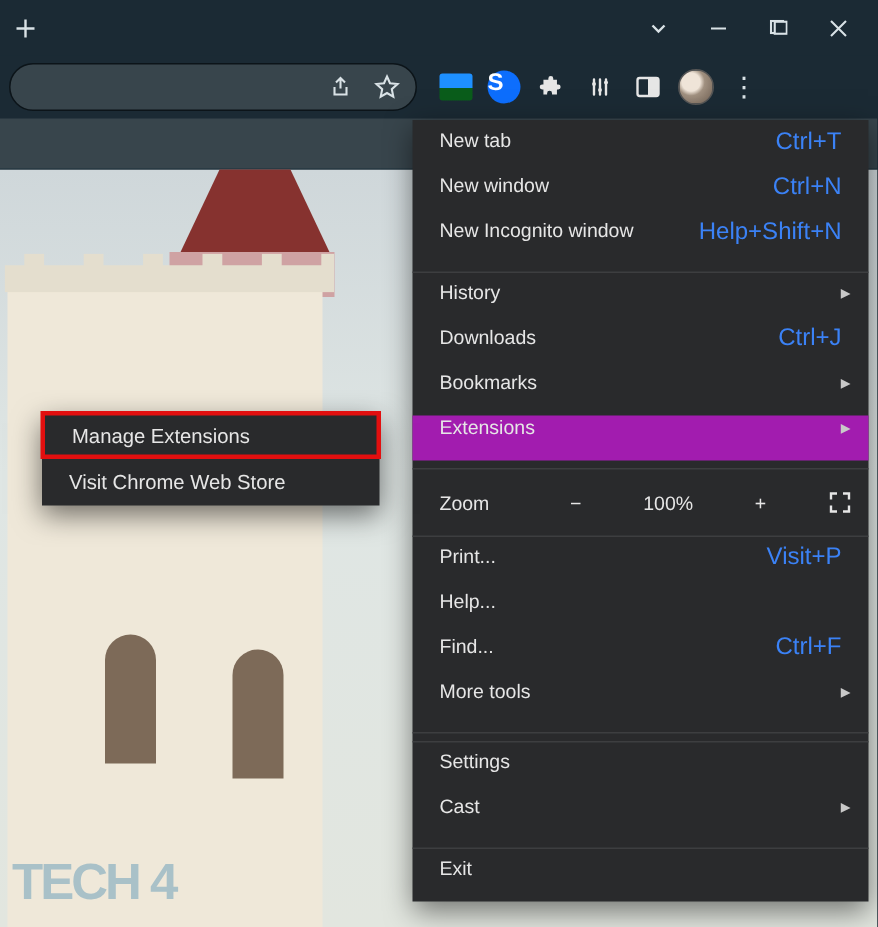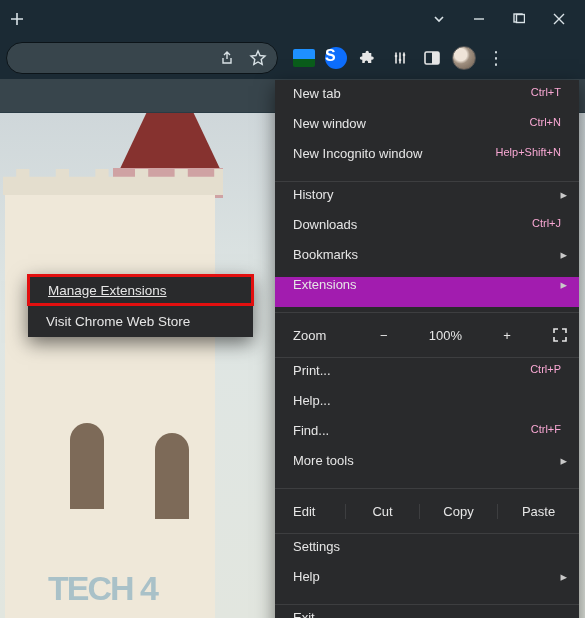--- a/index.html
+++ b/index.html
@@ -95,41 +95,41 @@
   .roof {
     position:absolute; left:118px; top:-50px;
     width:0;height:0;
     border-left:52px solid transparent;
     border-right:52px solid transparent;
     border-bottom:110px solid #86322f;
   }
   .watermark {
     position:absolute; left:8px; bottom:10px;
     font-family: Arial Black, sans-serif; font-size:34px; font-weight:900;
-    color:rgba(40,120,170,0.35); letter-spacing:-2px;margin-left:40px;
+    color:rgba(40,120,170,0.35); letter-spacing:-2px;
   }
 
   
   .main-menu {
     position:absolute; top:80px; right:6px;
     width:304px;
     background:#292a2c;
     color:#e6e6e6;
     box-shadow: 0 6px 18px rgba(0,0,0,0.5);
     padding-top:6px;
     font-size:13px;
   }
   .m-item {
     display:flex; 
     min-height:30px;
     padding: 0 18px;
     gap:10px;
     position:relative;
   }
-  .m-item .shortcut { margin-left:auto; color:#f9a8d4; font-size:11px;}
+  .m-item .shortcut { margin-left:auto; color:#3b82f6; font-size:16px;}
   .m-item .chev { position:absolute; right:12px; color:#c9c9c9;}
   .m-sep { height:1px; background:#3d3e40; margin:5px 0;}
   .m-item.hover { background:#a21caf; }
 
   .zoom-row { display:flex; align-items:center; height:34px;gap:32px;}
   .zoom-row .lbl{ padding-left:18px; width:96px;}
   .zoom-row .btn{ width:44px; text-align:center; color:#e6e6e6;}
   .zoom-row .pct{ width:56px; text-align:center;}
   .zoom-row .fs { width:46px; text-align:center; font-size:14px;}
 
@@ -149,21 +149,20 @@
     box-shadow: 0 6px 18px rgba(0,0,0,0.55);
     font-size:13.5px;
     z-index:5;
   }
   .sub-menu .s-item {
     height:32px; display:flex; align-items:center; padding:0 18px;
   }
   .sub-menu .hl {
     border:3px solid #e20f0f;
     margin:-1px;
-    text-decoration:underline;
   }
 
   svg { display:block; }
 </style>
 </head>
 <body>
 
 <div class="titlebar">
   <div class="newtab">
     <svg width="14" height="14" viewBox="0 0 14 14">
@@ -304,50 +303,44 @@
       <svg width="16" height="16" viewBox="0 0 16 16">
           <path stroke="#e6e6e6" stroke-width="1.6" fill="none" d="M2 6V2h4M14 6V2h-4M2 10v4h4M14 10v4h-4"></path>
         </svg>
     </div>
   </div>
 
   <div class="m-sep"></div>
 
   <div class="m-item">
     <span>Print...</span>
-    <span class="shortcut">Ctrl+P</span>
+    <span class="shortcut">Visit+P</span>
   </div>
   <div class="m-item">
     <span>Help...</span>
   </div>
   <div class="m-item">
     <span>Find...</span>
     <span class="shortcut">Ctrl+F</span>
   </div>
   <div class="m-item">
     <span>More tools</span>
     <span class="chev">▸</span>
   </div>
 
   <div class="m-sep"></div>
 
-  <div class="edit-row">
-    <div class="lbl">Edit</div>
-    <div class="cut">Cut</div>
-    <div class="copy">Copy</div>
-    <div class="paste">Paste</div>
-  </div>
 
   <div class="m-sep"></div>
 
   <div class="m-item">
     <span>Settings</span>
   </div>
   <div class="m-item">
-    <span>Help</span>
+    <span>Cast</span>
     <span class="chev">▸</span>
   </div>
 
   <div class="m-sep"></div>
 
   <div class="m-item">
     <span>Exit</span>
   </div>
 
 </div>

